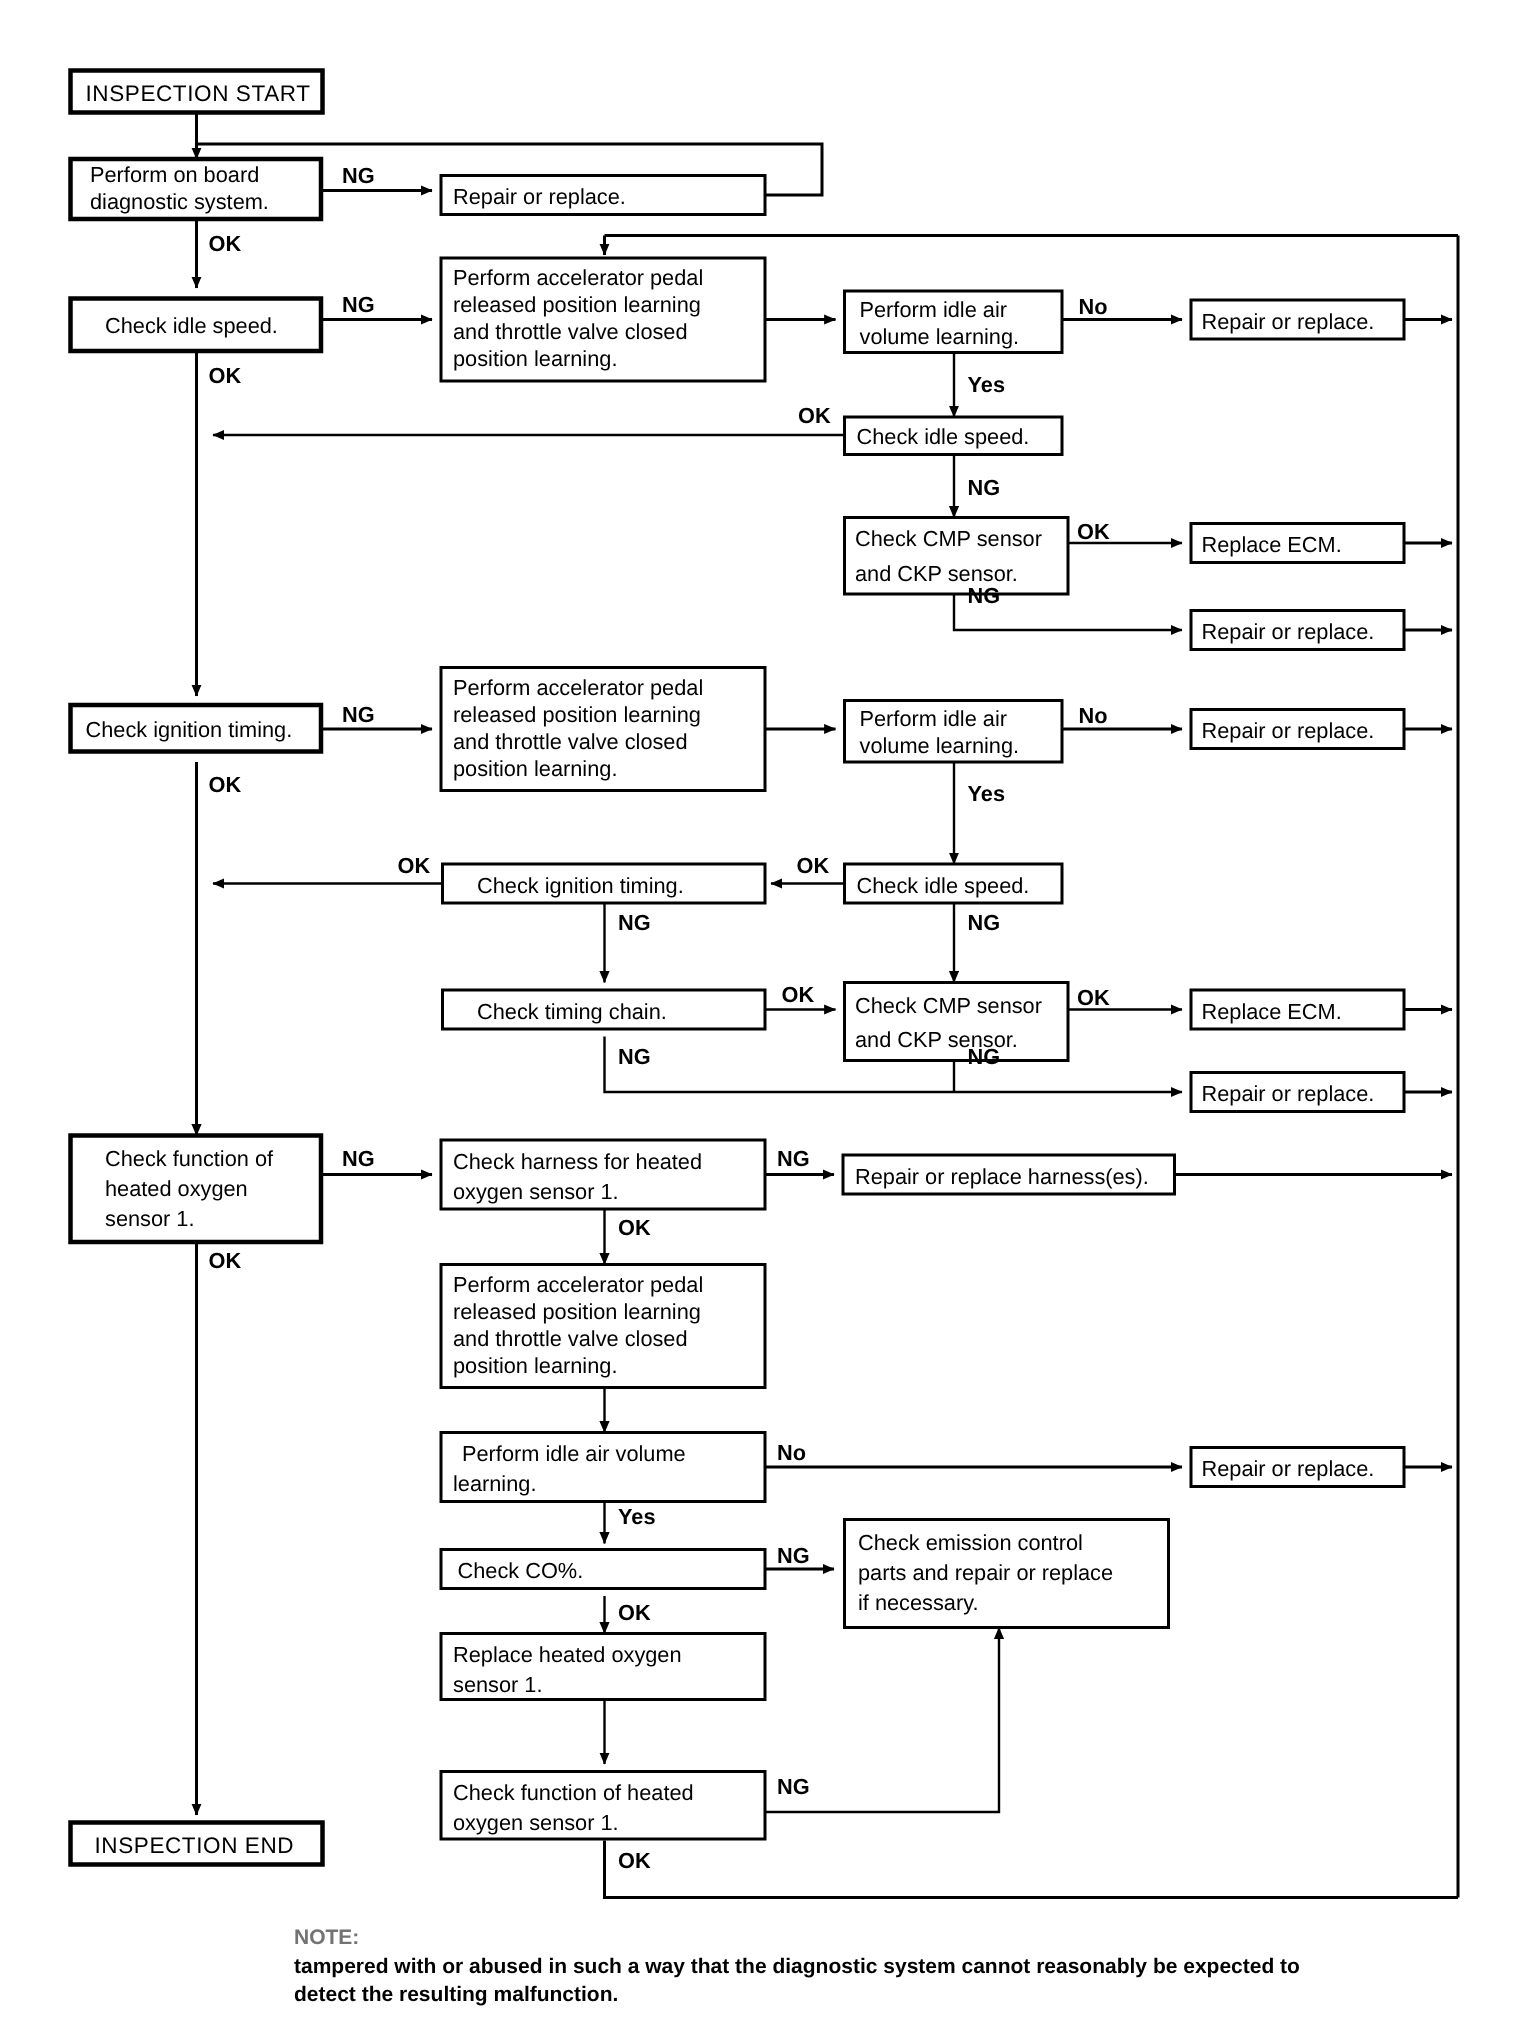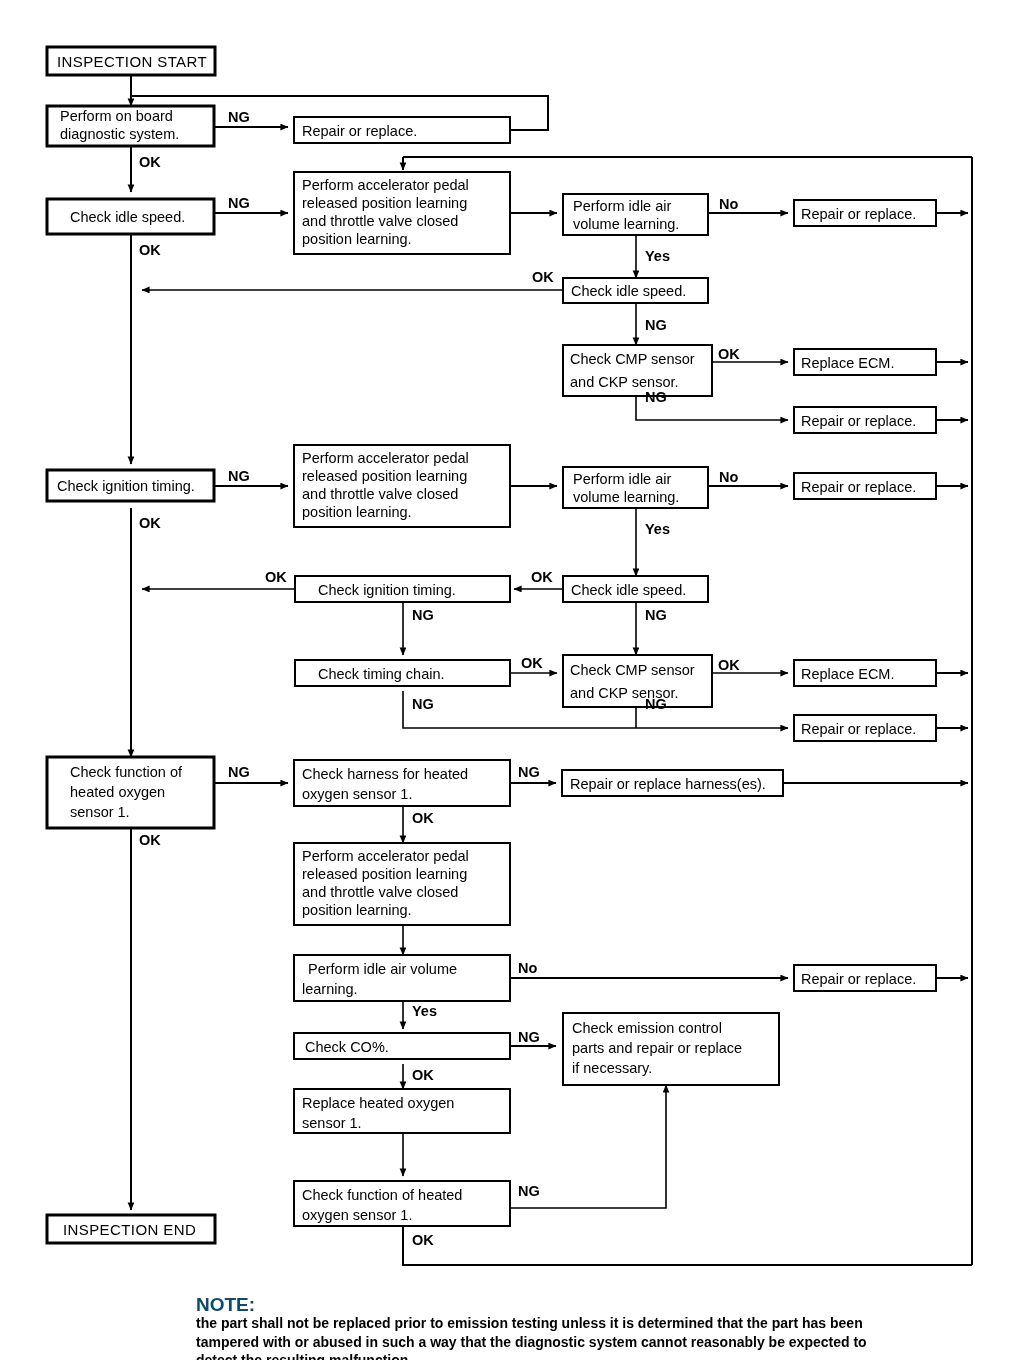--- a/index.html
+++ b/index.html
@@ -60,25 +60,24 @@
     fill: #000000;
   }
   .note-wrap {
     position: absolute;
     left: 196px;
     top: 1283px;
     width: 790px;
   }
   .note-title {
     font-family: "Liberation Sans", sans-serif;
-    font-size: 19px;
+    font-size: 14px;
     font-weight: bold;
-    color: #0c4a6e;
+    color: #737373;
     line-height: 17px;
-    margin-top: 13px;
   }
   .note-body {
     font-family: "Liberation Sans", sans-serif;
     font-size: 14px;
     font-weight: bold;
     color: #000000;
     line-height: 18.5px;
     margin-top: 1px;
   }
 </style>
@@ -356,19 +355,18 @@
     <text class="lbl" x="412" y="1080">OK</text>
 
     <text class="lbl" x="518" y="1196">NG</text>
     <text class="lbl" x="412" y="1245">OK</text>
 
   </svg>
 
   <div class="note-wrap">
     <div class="note-title">NOTE:</div>
     <div class="note-body">
-      <div>the part shall not be replaced prior to emission testing unless it is determined that the part has been</div>
       <div>tampered with or abused in such a way that the diagnostic system cannot reasonably be expected to</div>
       <div>detect the resulting malfunction.</div>
     </div>
   </div>
 
 </div>
 
 </body></html>

